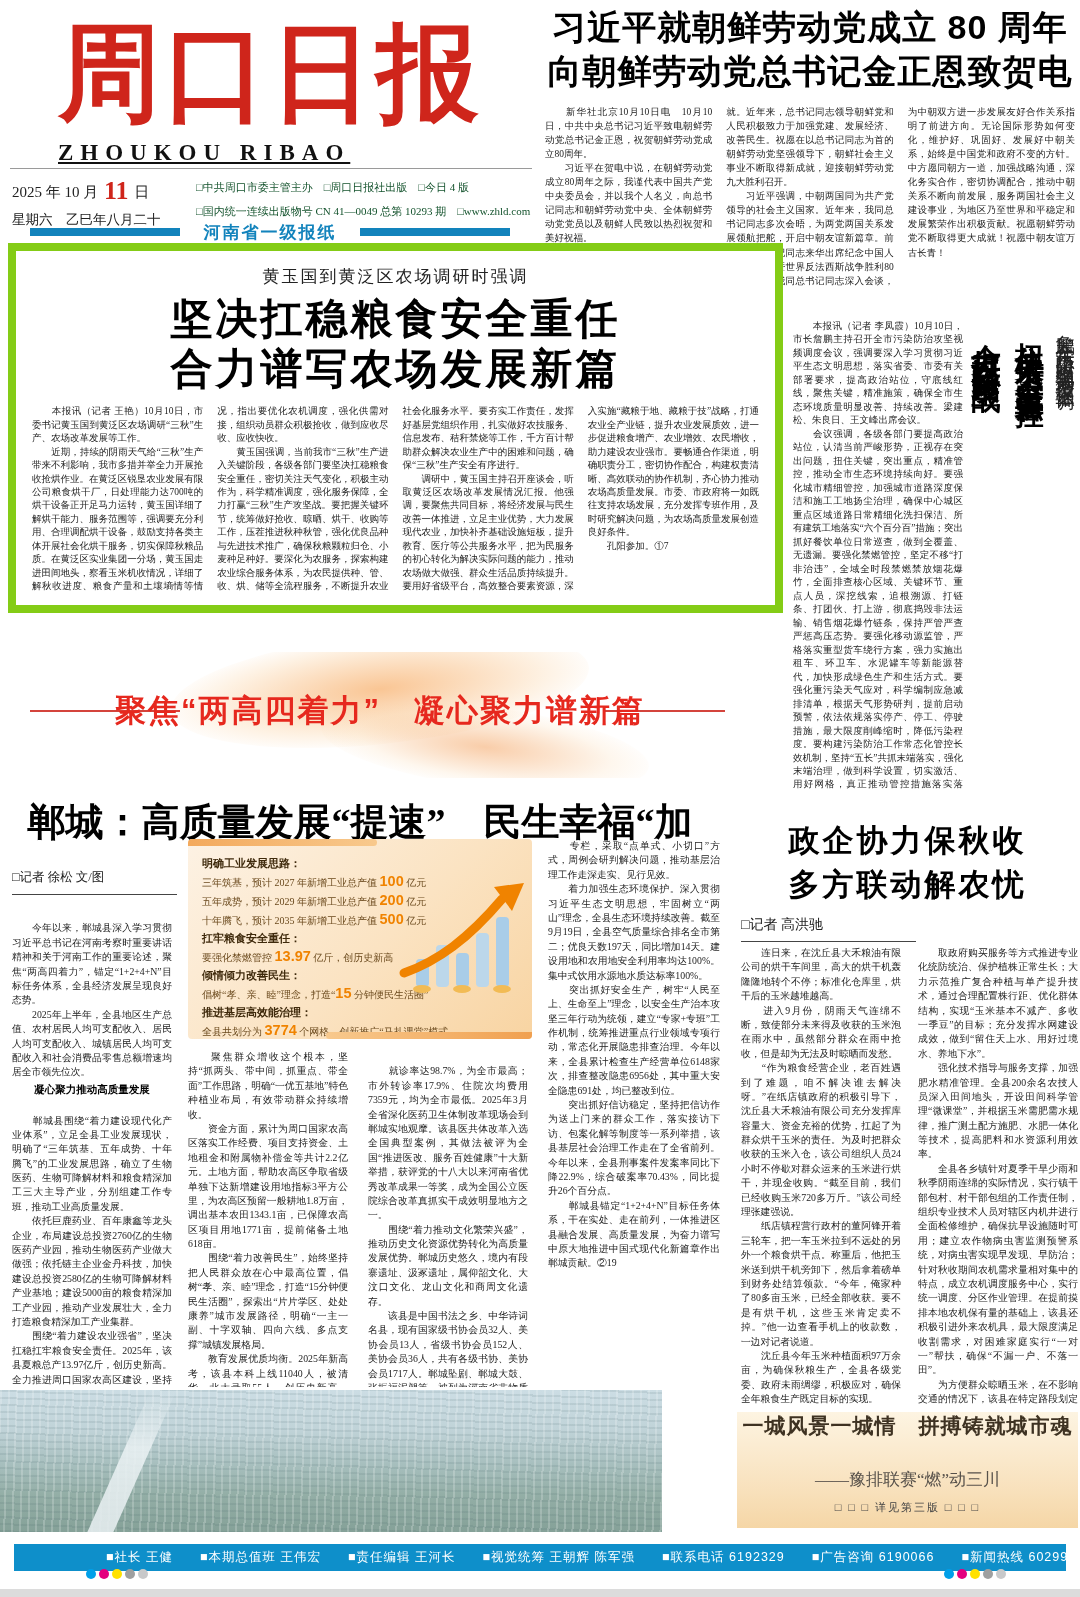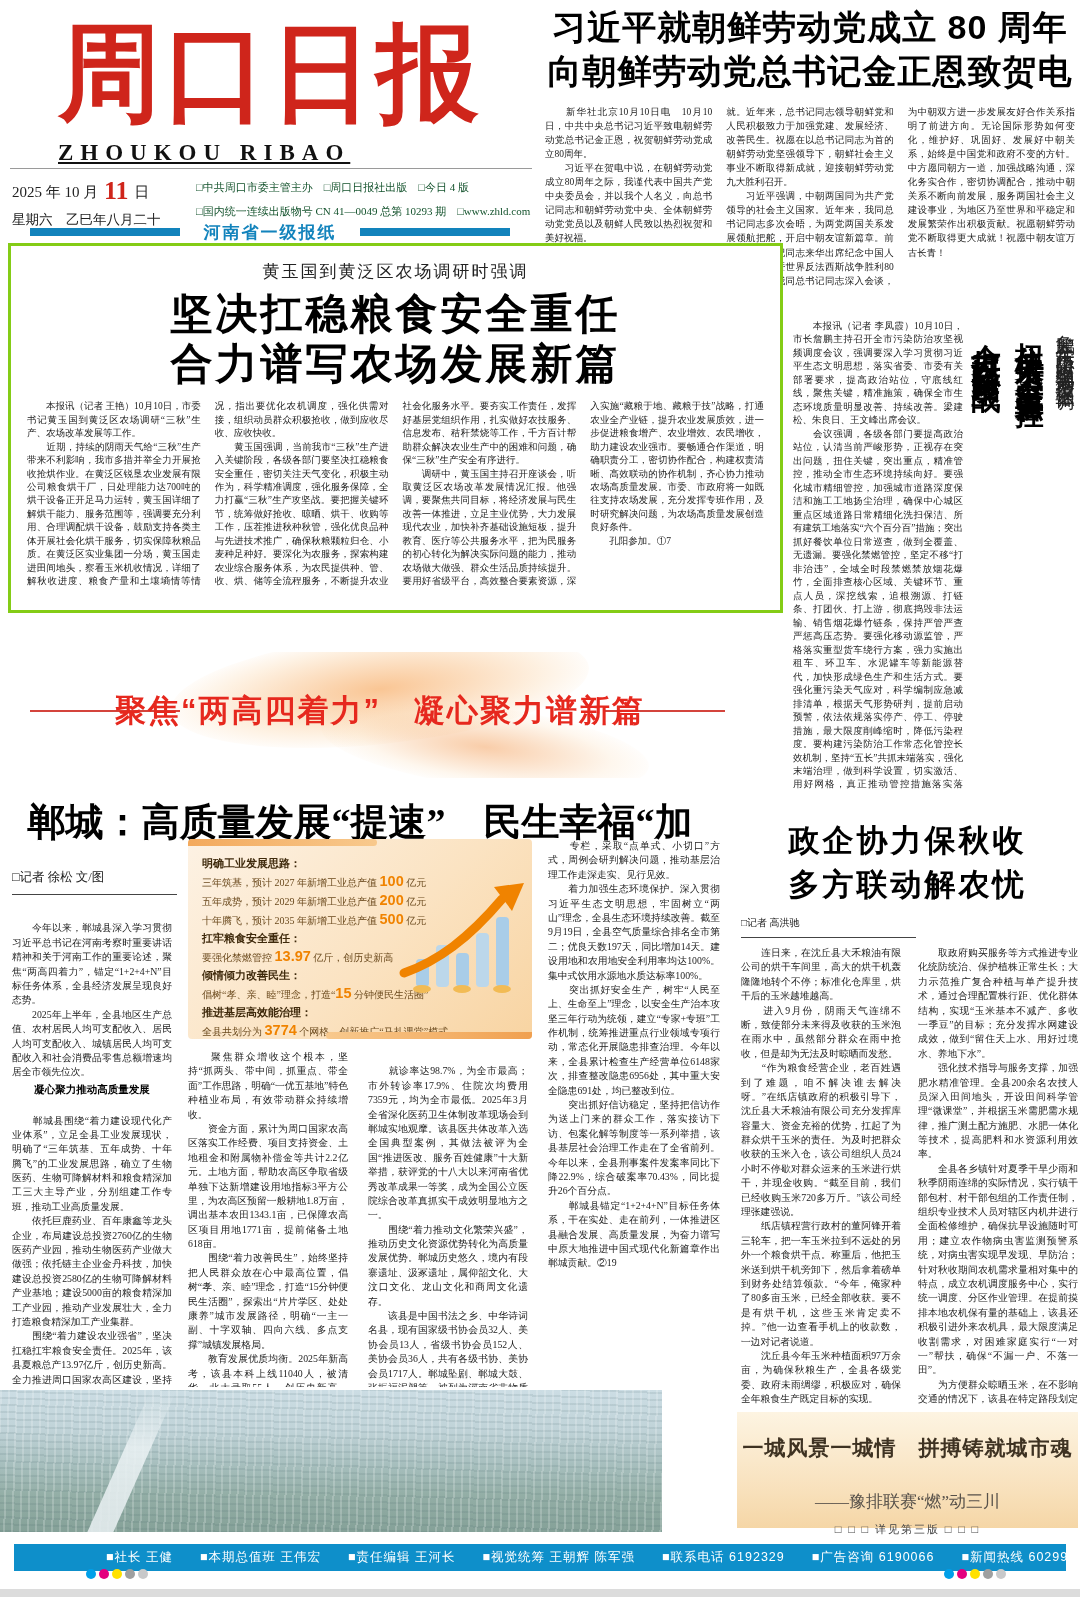--- a/index.html
+++ b/index.html
@@ -38,21 +38,21 @@
   
   .top-article { position:absolute; left:545px; top:6px; width:530px; }
   .top-headline { text-align:center; font-weight:900; font-size:34px; line-height:1.28;
     color:#000; letter-spacing:1px; font-family:"Liberation Sans","DejaVu Sans",sans-serif; }
   .top-body { margin-top:12px; height:198px; overflow:hidden;
     column-count:3; column-gap:14px;
     font-size:9.5px; line-height:1.48; color:#222; text-align:justify; white-space:pre-line; }
 
   
   .red-box { position:absolute; left:8px; top:243px; width:775px; height:370px;
-    border:3px solid #84cc16; background:#fff; }
+    border:8px solid #84cc16; background:#fff; }
   .red-kicker { text-align:center; margin-top:14px; font-size:17px; color:#222; letter-spacing:2px; }
   .red-headline { text-align:center; font-weight:900; font-size:42px; line-height:1.18;
     color:#000; letter-spacing:3px; font-family:"Liberation Sans","DejaVu Sans",sans-serif; }
   .red-headline.first { margin-top:6px; }
   .red-body { margin:12px 16px 0 16px; height:208px; overflow:hidden;
     column-count:4; column-gap:14px;
     font-size:9.5px; line-height:1.42; color:#222; text-align:justify; white-space:pre-line; }
 
   
   .pollution { position:absolute; left:793px; top:320px; width:285px; height:470px;
@@ -119,32 +119,32 @@
   }
   .photo-road { position:absolute; left:18%; top:0; width:26px; height:100%;
     background:linear-gradient(180deg, rgba(230,240,243,.0), rgba(235,242,244,.85) 40%, rgba(228,236,238,.9));
     transform:skewX(-24deg); }
 
   
   .harvest { position:absolute; left:735px; top:812px; width:345px; height:592px; }
   .h-headline { position:absolute; left:0; width:345px; text-align:center;
     font-size:31px; font-weight:900; color:#000; letter-spacing:3px; }
   .h-line1 { top:8px; } .h-line2 { top:52px; }
-  .h-byline { position:absolute; left:6px; top:104px; font-size:10px; color:#222;
+  .h-byline { position:absolute; left:6px; top:104px; font-size:14px; color:#222;
     border-bottom:1px solid #444; padding-bottom:7px; width:175px; }
   .h-col { position:absolute; top:134px; height:458px; overflow:hidden;
     font-size:9.8px; line-height:1.47; color:#222; text-align:justify; white-space:pre-line; }
   .h-col1 { left:6px; width:160px; }
   .h-col2 { left:183px; width:160px; }
 
   
   .promo { position:absolute; left:737px; top:1412px; width:341px; height:116px;
     background:linear-gradient(180deg,#fdf4e2 0%, #f8e0ba 70%, #f5d6a6 100%);
     text-align:center; }
-  .promo-l1 { margin-top:22px; font-size:21px; font-weight:900; color:#3e3222; letter-spacing:1px; }
+  .promo-l1 { font-size:21px; font-weight:900; color:#3e3222; letter-spacing:1px; }
   .promo-l2 { margin-top:28px; font-size:17px; color:#57514a; }
   .promo-l3 { margin-top:9px; font-size:11px; color:#444; letter-spacing:2px; }
 
   
   .footer-bar { position:absolute; left:14px; top:1544px; width:1052px; height:27px;
     background:#0e8fca; color:#ffffff; font-size:12.5px; line-height:27px;
     padding-left:92px; letter-spacing:1px; white-space:nowrap; overflow:hidden;
     font-family:"Liberation Sans","DejaVu Sans",sans-serif; }
   .dots { position:absolute; top:1569px; display:flex; gap:3px; }
   .dots.left { left:86px; } .dots.right { left:944px; }

